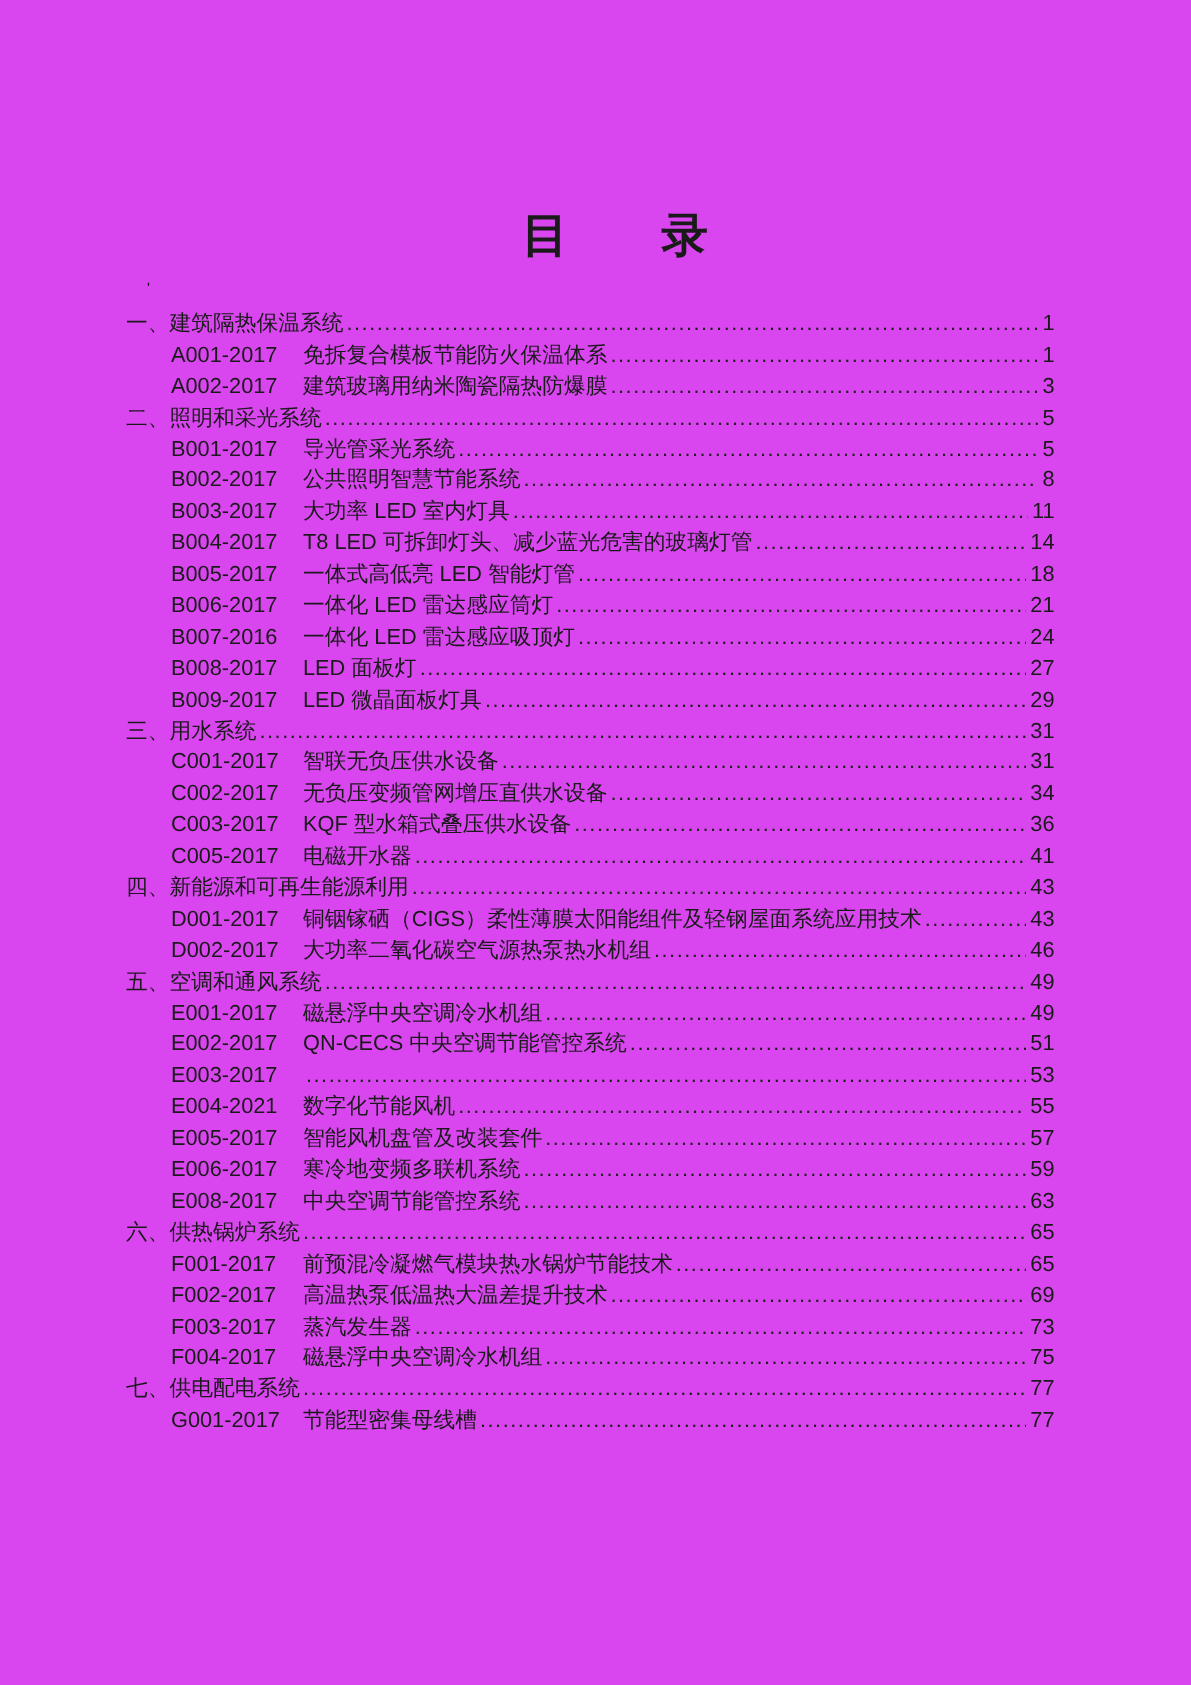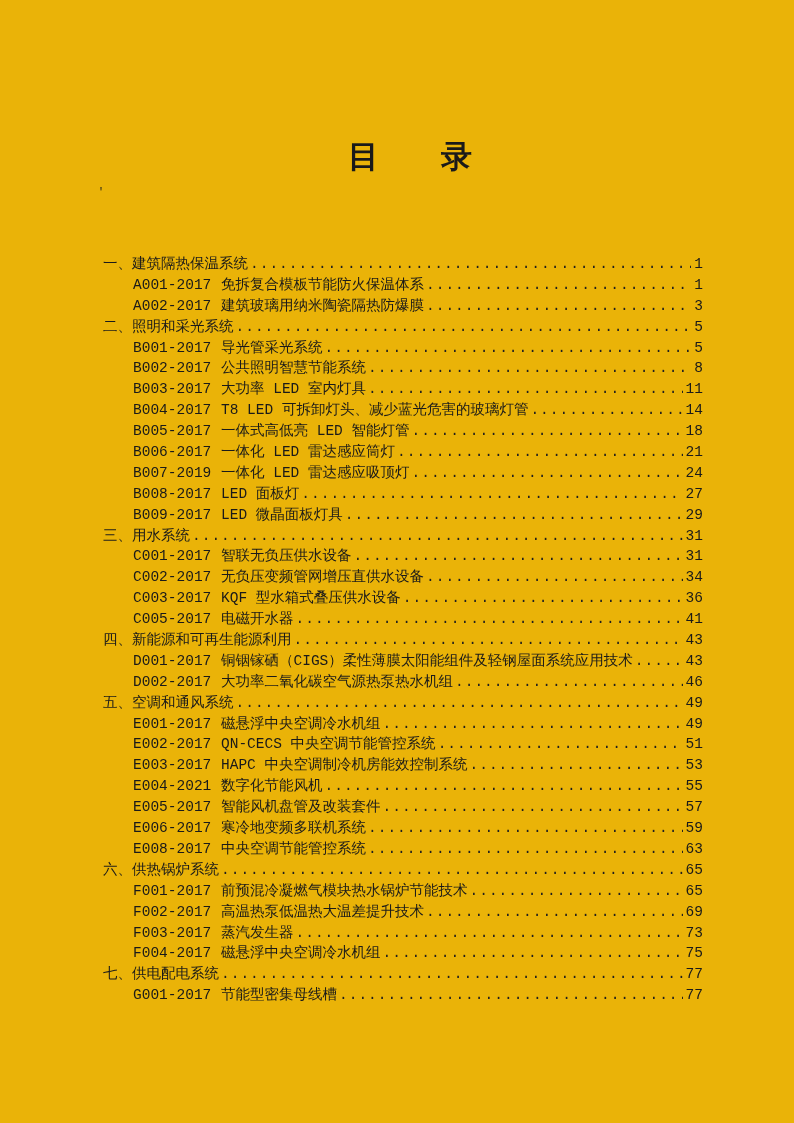--- a/index.html
+++ b/index.html
@@ -4,22 +4,22 @@
 <style>
   html, body {
     margin: 0;
     padding: 0;
     background: #ffffff;
   }
   .page {
     position: relative;
     width: 794px;
     height: 1123px;
-    background: #eab308;
-    font-family: Liberation Mono, monospace;
+    background: #d946ef;
+    font-family: Liberation Sans, sans-serif;
     color: #1a1a1a;
     overflow: hidden;
   }
   .title {
     position: absolute;
     top: 136px;
     left: 0;
     width: 100%;
     margin: 0;
     text-align: center;
@@ -31,24 +31,23 @@
   .stray {
     position: absolute;
     left: 98px;
     top: 188px;
     font-size: 10px;
     line-height: 10px;
     color: #1a1a1a;
   }
   .toc {
     position: absolute;
-    left: 103px;
+    left: 84px;
     right: 91px;
     top: 206px;
-    margin-top: 48px;
   }
   .toc-row {
     display: flex;
     align-items: baseline;
     height: 20.9px;
     line-height: 20.9px;
     font-size: 14.5px;
     white-space: nowrap;
   }
   .toc-row.item { padding-left: 30px; justify-content: flex-end; }
@@ -131,21 +130,21 @@
         <span class="leader"></span>
         <span class="pageno">18</span>
       </div>
       <div class="toc-row item">
         <span class="code">B006-2017</span>
         <span class="label">一体化 LED 雷达感应筒灯</span>
         <span class="leader"></span>
         <span class="pageno">21</span>
       </div>
       <div class="toc-row item">
-        <span class="code">B007-2019</span>
+        <span class="code">B007-2016</span>
         <span class="label">一体化 LED 雷达感应吸顶灯</span>
         <span class="leader"></span>
         <span class="pageno">24</span>
       </div>
       <div class="toc-row item">
         <span class="code">B008-2017</span>
         <span class="label">LED 面板灯</span>
         <span class="leader"></span>
         <span class="pageno">27</span>
       </div>
@@ -213,21 +212,20 @@
         <span class="pageno">49</span>
       </div>
       <div class="toc-row item">
         <span class="code">E002-2017</span>
         <span class="label">QN-CECS 中央空调节能管控系统</span>
         <span class="leader"></span>
         <span class="pageno">51</span>
       </div>
       <div class="toc-row item">
         <span class="code">E003-2017</span>
-        <span class="label">HAPC 中央空调制冷机房能效控制系统</span>
         <span class="leader"></span>
         <span class="pageno">53</span>
       </div>
       <div class="toc-row item">
         <span class="code">E004-2021</span>
         <span class="label">数字化节能风机</span>
         <span class="leader"></span>
         <span class="pageno">55</span>
       </div>
       <div class="toc-row item">

